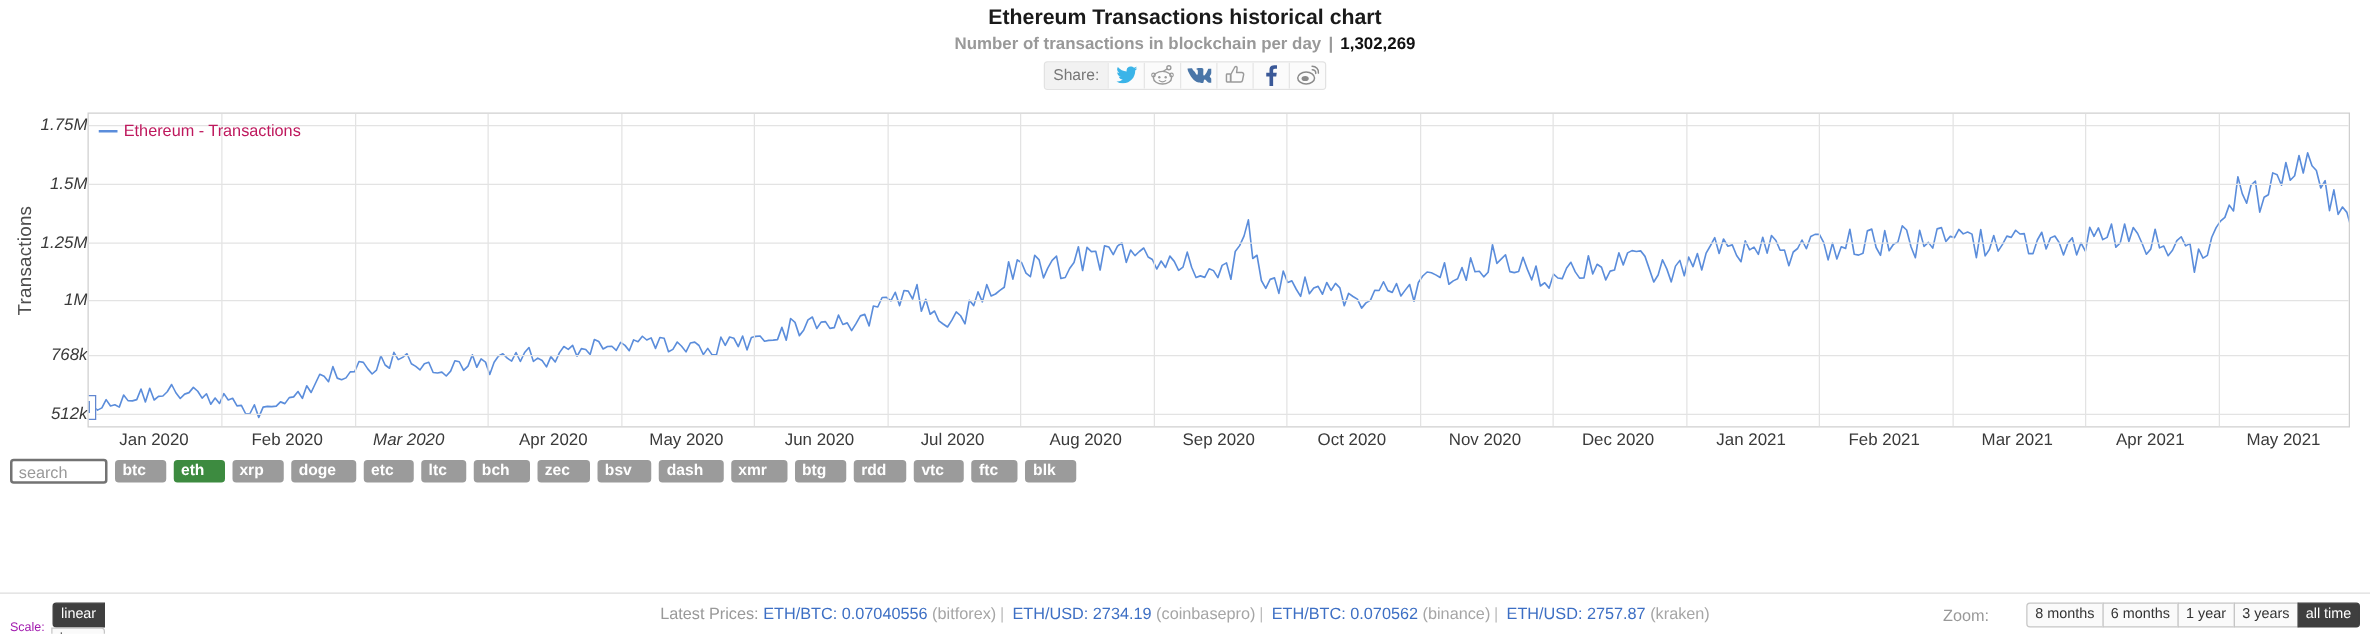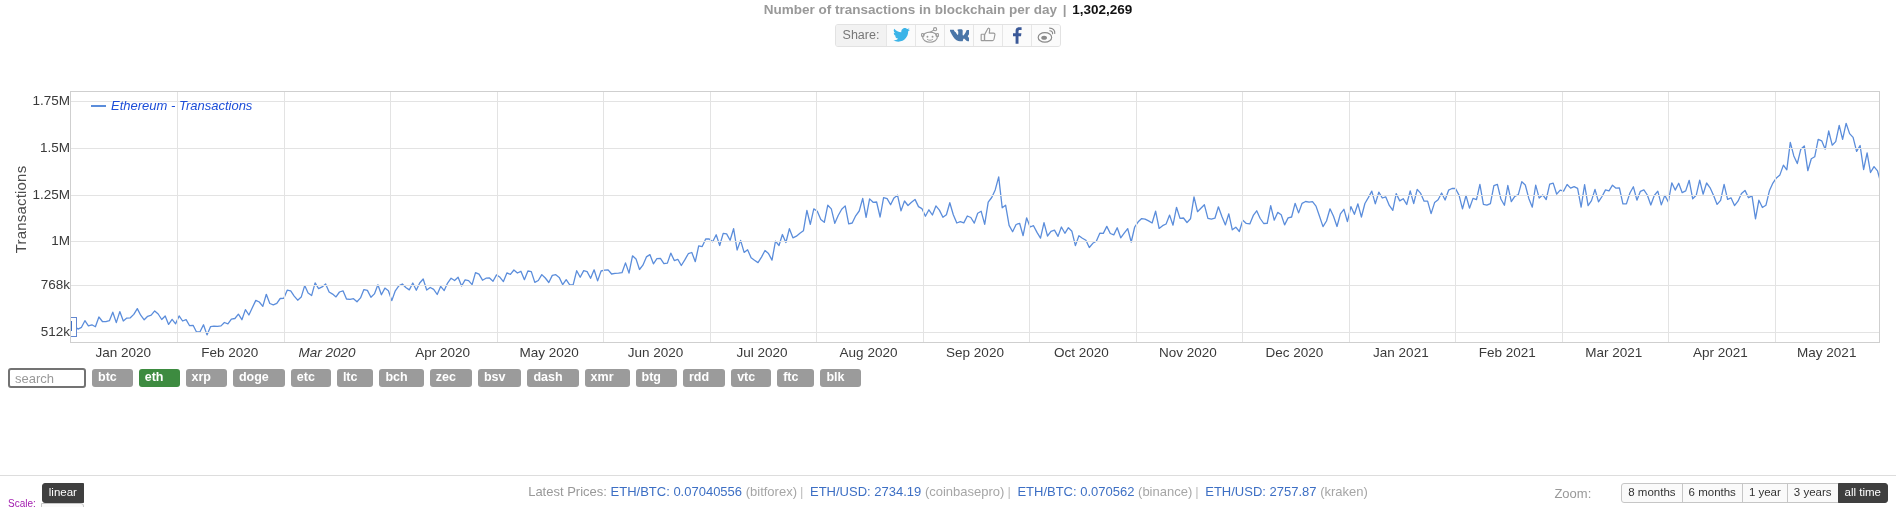--- a/index.html
+++ b/index.html
@@ -87,46 +87,45 @@
   }
   .ytick {
     position: absolute;
     right: 0;
     width: 68px;
     text-align: right;
     font-size: 13.5px;
     color: #3a3a3a;
     transform: translateY(-8px);
   }
-  .yticks { position: absolute; left: 0; top: 0; width: 70px; height: 278px; }
+  .yticks { position: absolute; left: 0; top: 0; width: 70px; height: 278px; font-style: italic; }
 
   .plot {
     position: absolute;
     left: 70px; top: 8px;
     width: 1810px; height: 252px;
     border: 1px solid #cfcfcf;
     background: #ffffff;
     overflow: hidden;
   }
   .gridline-h {
     position: absolute; left: 0; width: 100%;
     height: 1px; background: #e3e3e3;
   }
   .gridline-v {
     position: absolute; top: 0; height: 100%;
     width: 1px; background: #e3e3e3;
   }
   .legend {
     position: absolute;
-    left: 20px; top: 6px;
+    left: 8px; top: 6px;
     display: flex; align-items: center;
-    font-size: 13px; color: #1d4ed8;
+    font-size: 13px; color: #be185d;
     font-weight: 500;
     z-index: 5;
-    font-style: italic;
   }
   .legend .dash {
     display: inline-block;
     width: 15px; height: 2px;
     background: #5b8ddb;
     margin-right: 5px;
   }
   .series-svg { position: absolute; left: 0; top: 0; }
 
   .eth-badge {
@@ -237,20 +236,21 @@
     right: 8px; top: 7px;
     display: flex; align-items: center; gap: 24px;
   }
   .zoom-text { font-size: 13px; color: #999; margin-right: 6px; }
 </style>
 </head>
 <body>
 
 <div class="page">
 
+  <div class="chart-title">Ethereum Transactions historical chart</div>
   <div class="chart-subtitle">
     <span>Number of transactions in blockchain per day</span>
     <span class="sep">|</span>
     <span class="val">1,302,269</span>
   </div>
 
   <div class="share-row">
     <div class="share-box">
       <div class="share-label">Share:</div>
 

